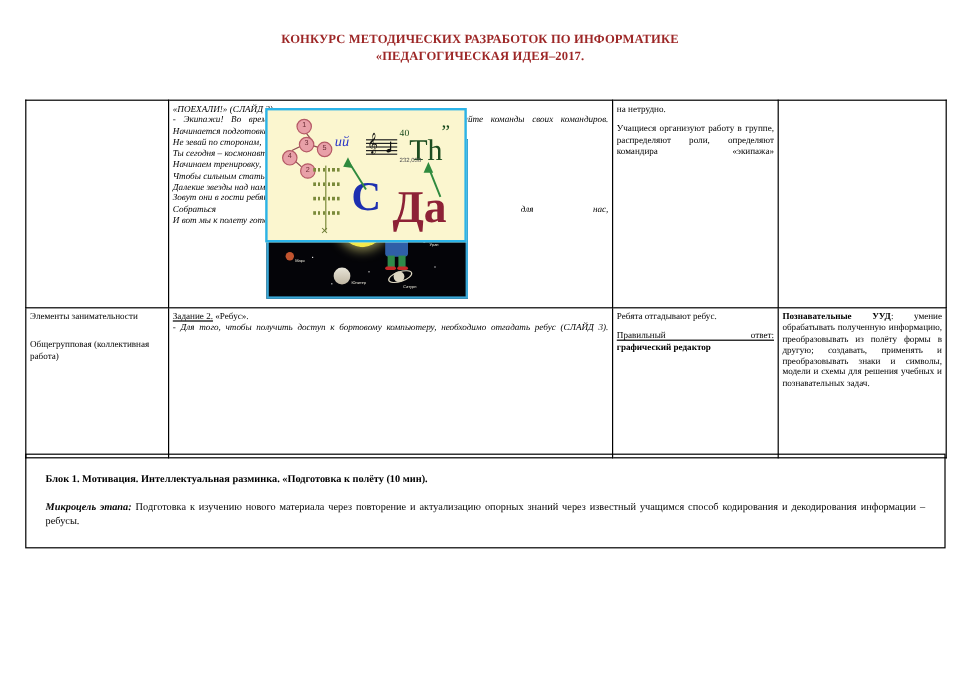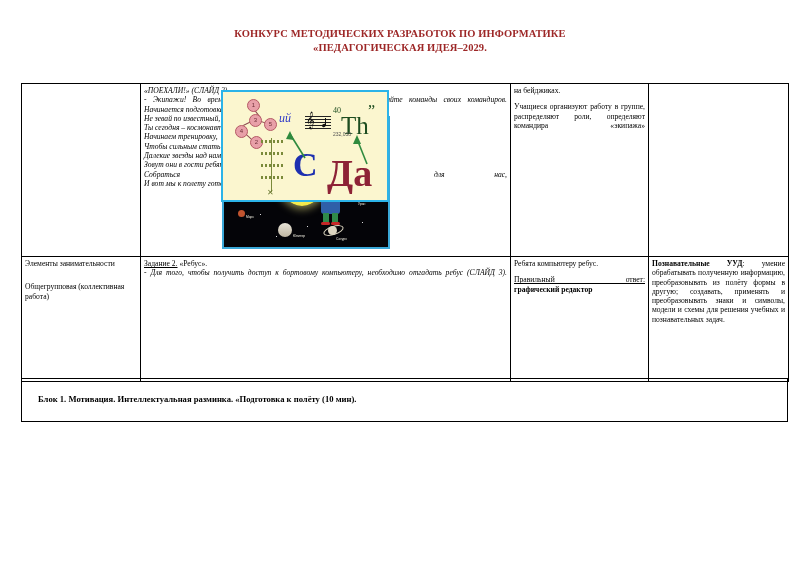--- a/index.html
+++ b/index.html
@@ -232,21 +232,21 @@
   }
   .block-bottom .b-title { font-weight: bold; }
   .block-bottom .b-micro { font-weight: bold; font-style: italic; }
   .block-bottom p { margin: 12px; text-align: justify; }
 </style>
 </head>
 <body>
 
 <div class="doc-title">
   <span class="line">КОНКУРС МЕТОДИЧЕСКИХ РАЗРАБОТОК ПО ИНФОРМАТИКЕ</span>
-  <span class="line">«ПЕДАГОГИЧЕСКАЯ ИДЕЯ–2029.</span>
+  <span class="line">«ПЕДАГОГИЧЕСКАЯ ИДЕЯ–2017.</span>
 </div>
 
 <div class="table-wrap">
   <table class="main">
     <colgroup>
       <col class="c1">
         <col class="c2">
         <col class="c3">
         <col class="c4">
     </colgroup>
@@ -254,21 +254,21 @@
 
       <tr>
         <td style="height:168px;">
           <div></div>
         </td>
 
         <td>
           <p class="cell-p ital">«ПОЕХАЛИ!» (СЛАЙД 2).</p>
           <p class="cell-p ital just">- Экипажи! Во время полета будьте очень внимательны! Слушайте команды своих командиров.</p>
           <p class="poem-line">Начинается подготовка к полету.</p>
-          <p class="poem-line">Не зевай по известный,</p>
+          <p class="poem-line">Не зевай по сторонам,</p>
           <p class="poem-line">Ты сегодня – космонавт!</p>
           <p class="poem-line">Начинаем тренировку,</p>
           <p class="poem-line">Чтобы сильным стать и ловким</p>
           <p class="poem-line">Далекие звезды над нами горят,</p>
           <p class="poem-line">Зовут они в гости ребят и девчат.</p>
           <p class="poem-line just">Собраться в дорогу нетрудно для нас,</p>
           <p class="poem-line">И вот мы к полету готовы сейчас!</p>
 
           <div class="solar-holder" style="position:absolute; left:200px; top:30px;">
             <div class="solar">
@@ -336,21 +336,21 @@
                 <span class="fg-legL"></span>
                   <span class="fg-legR"></span>
                 <span class="fg-shoeL"></span>
                   <span class="fg-shoeR"></span>
               </div>
             </div>
           </div>
         </td>
 
         <td>
-          <p class="cell-p">на бейджиках.</p>
+          <p class="cell-p">на нетрудно.</p>
           <div class="gap"></div>
           <p class="cell-p just">Учащиеся организуют работу в группе, распределяют роли, определяют командира «экипажа»</p>
         </td>
 
         <td>
           <div></div>
         </td>
       </tr>
 
       <tr>
@@ -420,34 +420,37 @@
                 <svg width="24" height="34" viewBox="0 0 24 34">
                   <path d="M18 32 L8 7" stroke="#2f8a3e" stroke-width="1.6" fill="none"></path>
                   <path d="M8 3 L12 12 L4 12 Z" fill="#2f8a3e"></path>
                 </svg>
               </span>
             </div>
           </div>
         </td>
 
         <td>
-          <p class="cell-p">Ребята компьютеру ребус.</p>
+          <p class="cell-p">Ребята отгадывают ребус.</p>
           <div class="gap"></div>
           <p class="cell-p uline just">Правильный ответ:</p>
           <p class="cell-p bold">графический редактор</p>
         </td>
 
         <td>
           <p class="cell-p just-last-left">
             <span class="bold">Познавательные УУД</span><span>: умение обрабатывать полученную информацию, преобразовывать из полёту формы в другую; создавать, применять и преобразовывать знаки и символы, модели и схемы для решения учебных и познавательных задач.</span>
           </p>
         </td>
       </tr>
 
     </tbody>
   </table>
 </div>
 
 <div class="block-bottom">
   <p>
     <span class="b-title">Блок 1.   Мотивация. Интеллектуальная разминка. «Подготовка к полёту (10 мин).</span>
   </p>
+  <p>
+    <span class="b-micro">Микроцель этапа:</span><span> Подготовка к изучению нового материала через повторение и актуализацию опорных знаний через известный учащимся способ кодирования и декодирования информации – ребусы.</span>
+  </p>
 </div>
 
 </body></html>

